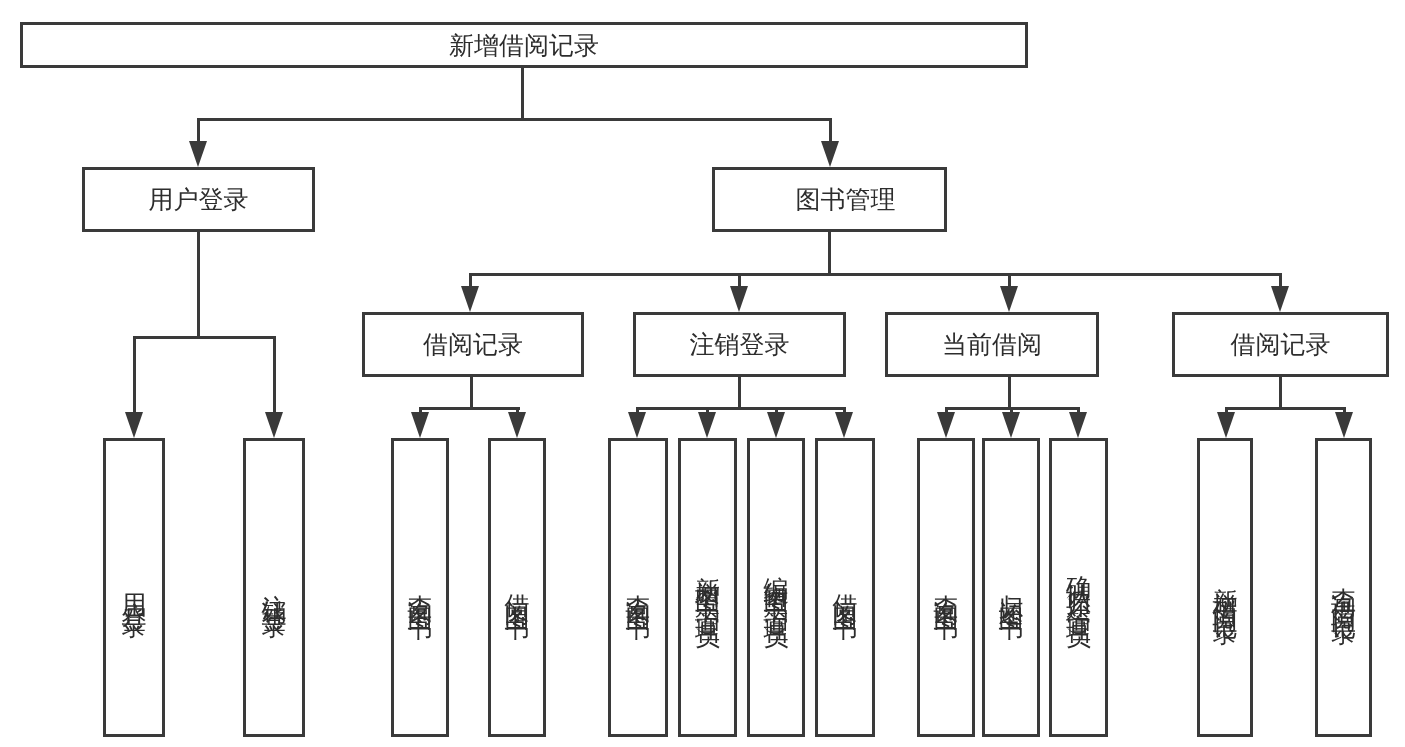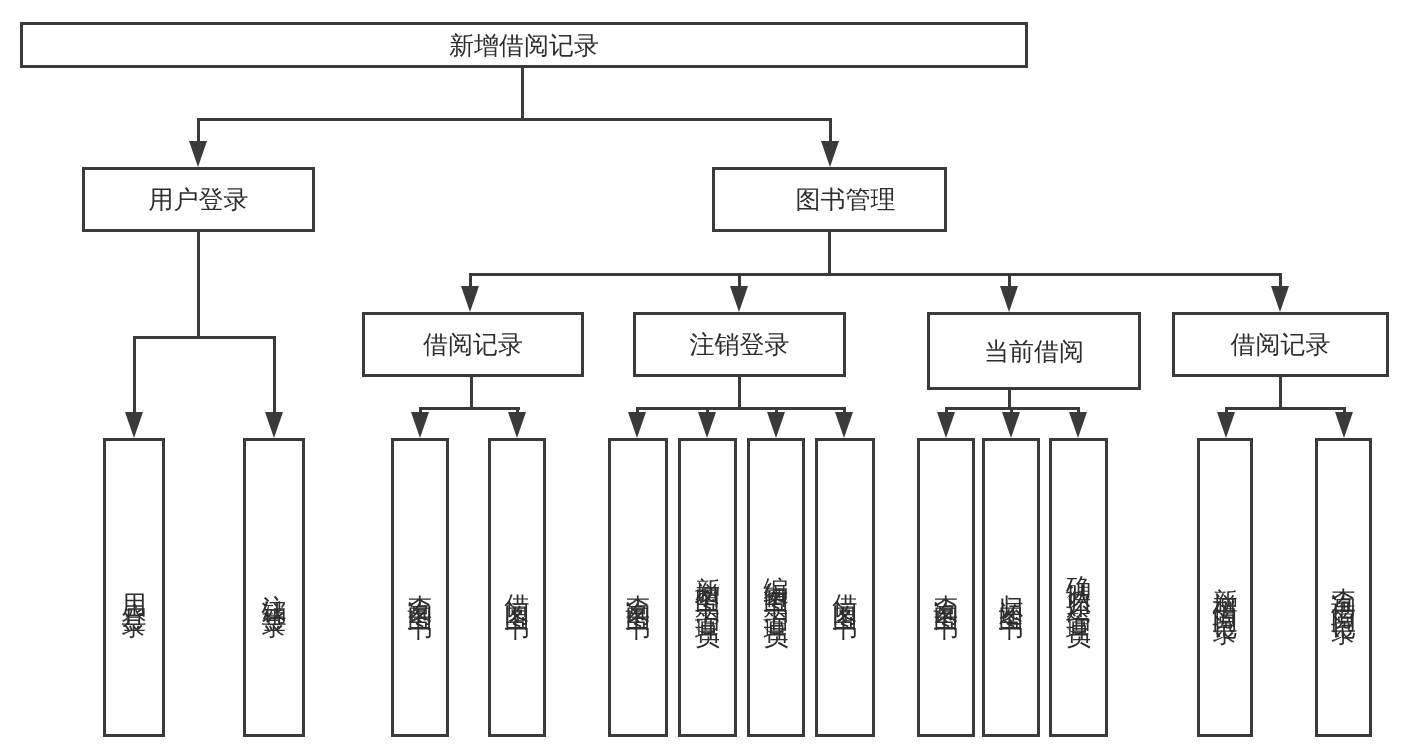--- a/index.html
+++ b/index.html
@@ -106,21 +106,21 @@
   </div>
 
   <div class="box" style="left:362px;top:312px;width:222px;height:65px;">
     <span class="lbl">借阅记录</span>
   </div>
 
   <div class="box" style="left:633px;top:312px;width:213px;height:65px;">
     <span class="lbl">注销登录</span>
   </div>
 
-  <div class="box" style="left:927px;top:312px;width:214px;height:78px;">
+  <div class="box" style="left:885px;top:312px;width:214px;height:65px;">
     <span class="lbl">当前借阅</span>
   </div>
 
   <div class="box" style="left:1172px;top:312px;width:217px;height:65px;">
     <span class="lbl">借阅记录</span>
   </div>
 
   <div class="box vbox" style="left:103px;top:438px;width:62px;height:299px;">
     <span class="lbl">用户登录</span>
   </div>

